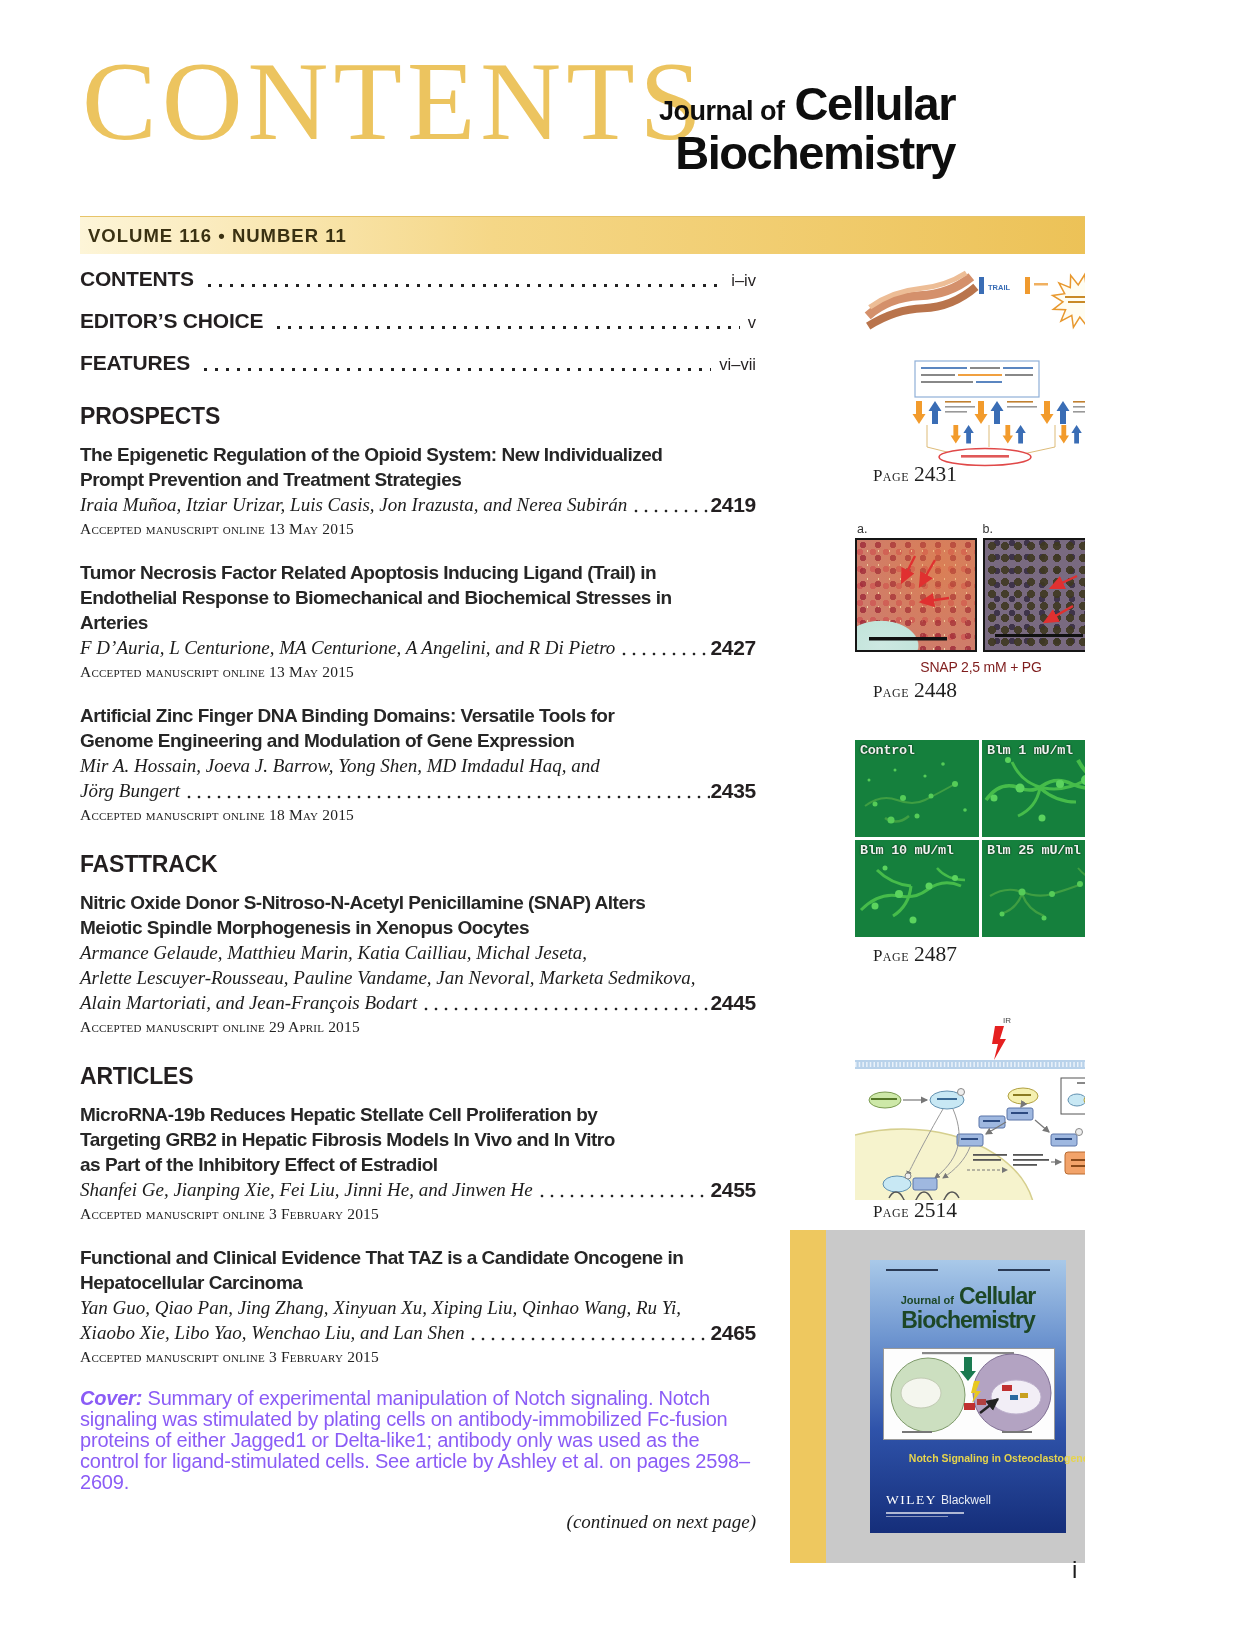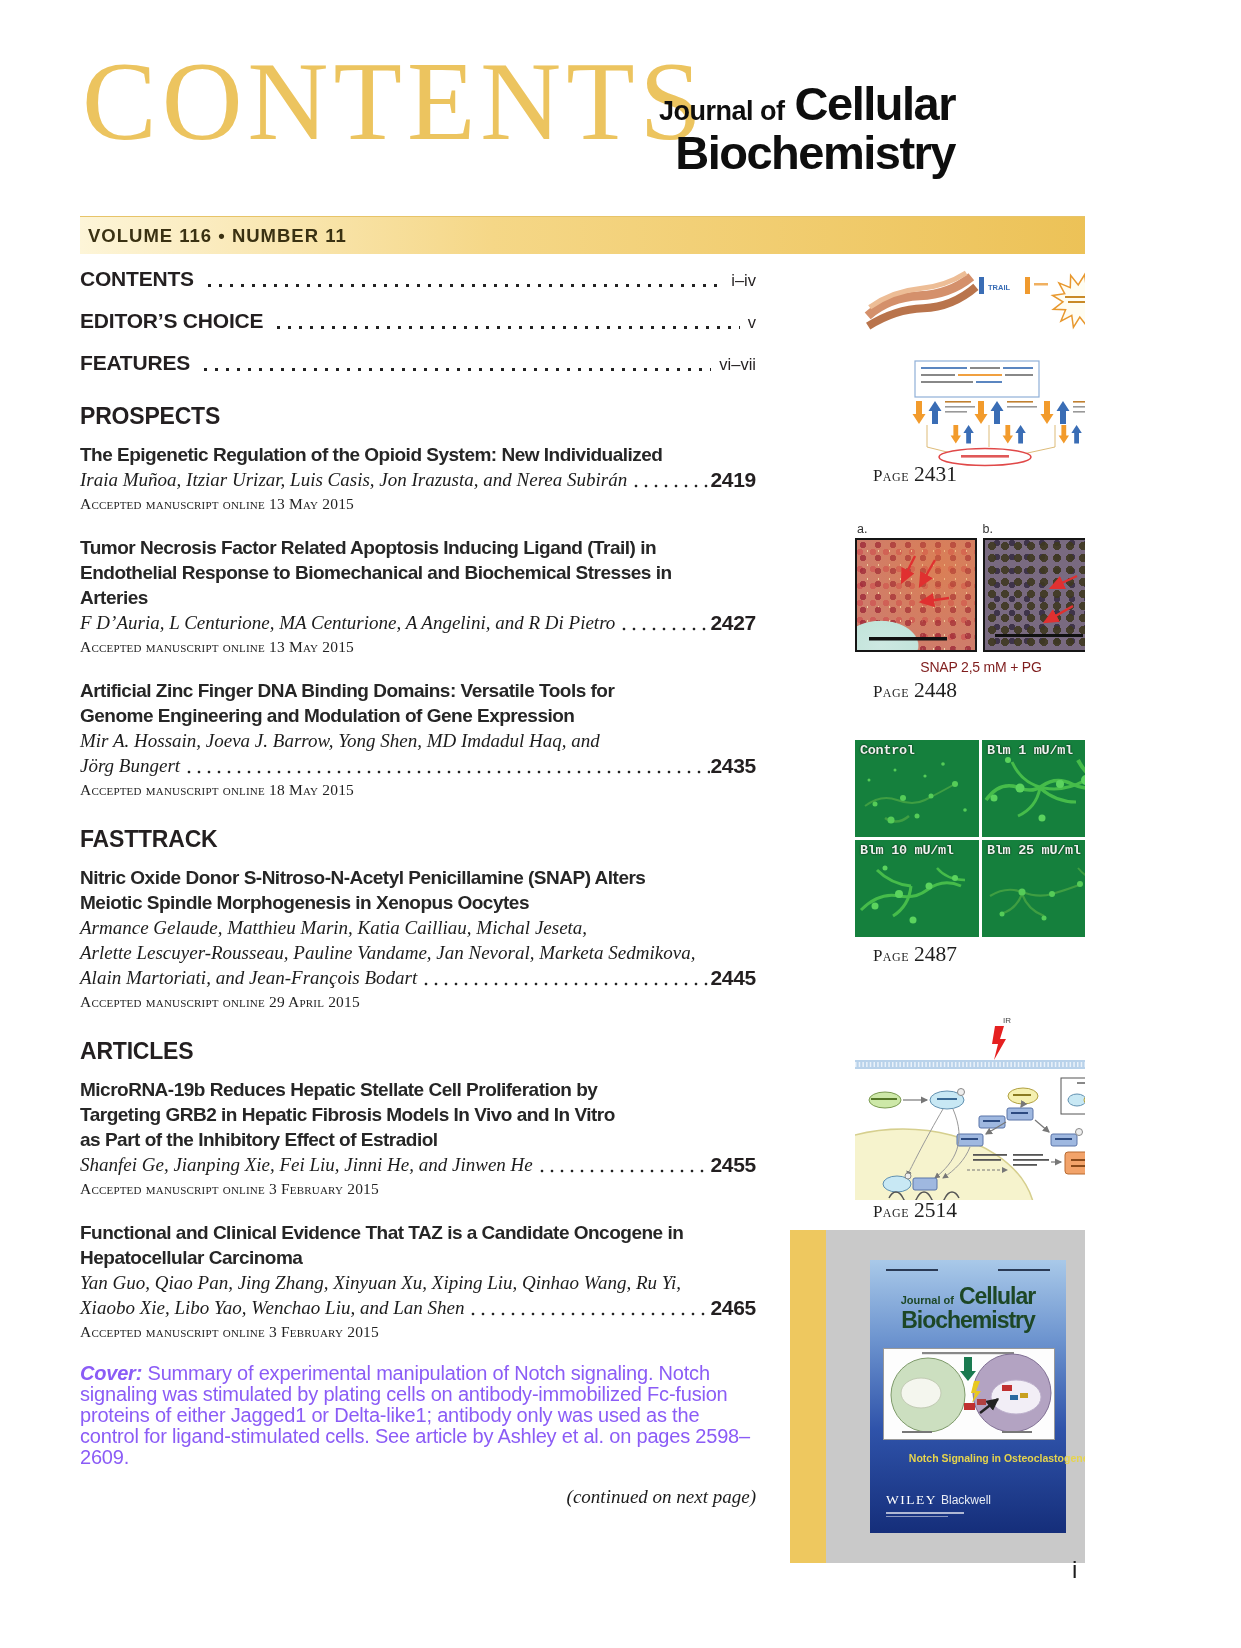--- a/index.html
+++ b/index.html
@@ -152,20 +152,21 @@
       <span class="fm-label">FEATURES</span>
       <span class="fm-leader"></span>
       <span class="fm-pages">vi–vii</span>
     </div>
 
     <div class="section-heading">PROSPECTS</div>
 
     <div class="article">
       <div class="article-title">
         <div>The Epigenetic Regulation of the Opioid System: New Individualized</div>
+        <div>Prompt Prevention and Treatment Strategies</div>
       </div>
       <div class="authors-row">
         <span class="authors-line">Iraia Muñoa, Itziar Urizar, Luis Casis, Jon Irazusta, and Nerea Subirán</span>
         <span class="article-leader"></span>
         <span class="article-page">2419</span>
       </div>
       <div class="accepted">Accepted manuscript online 13 May 2015</div>
     </div>
 
     <div class="article">

